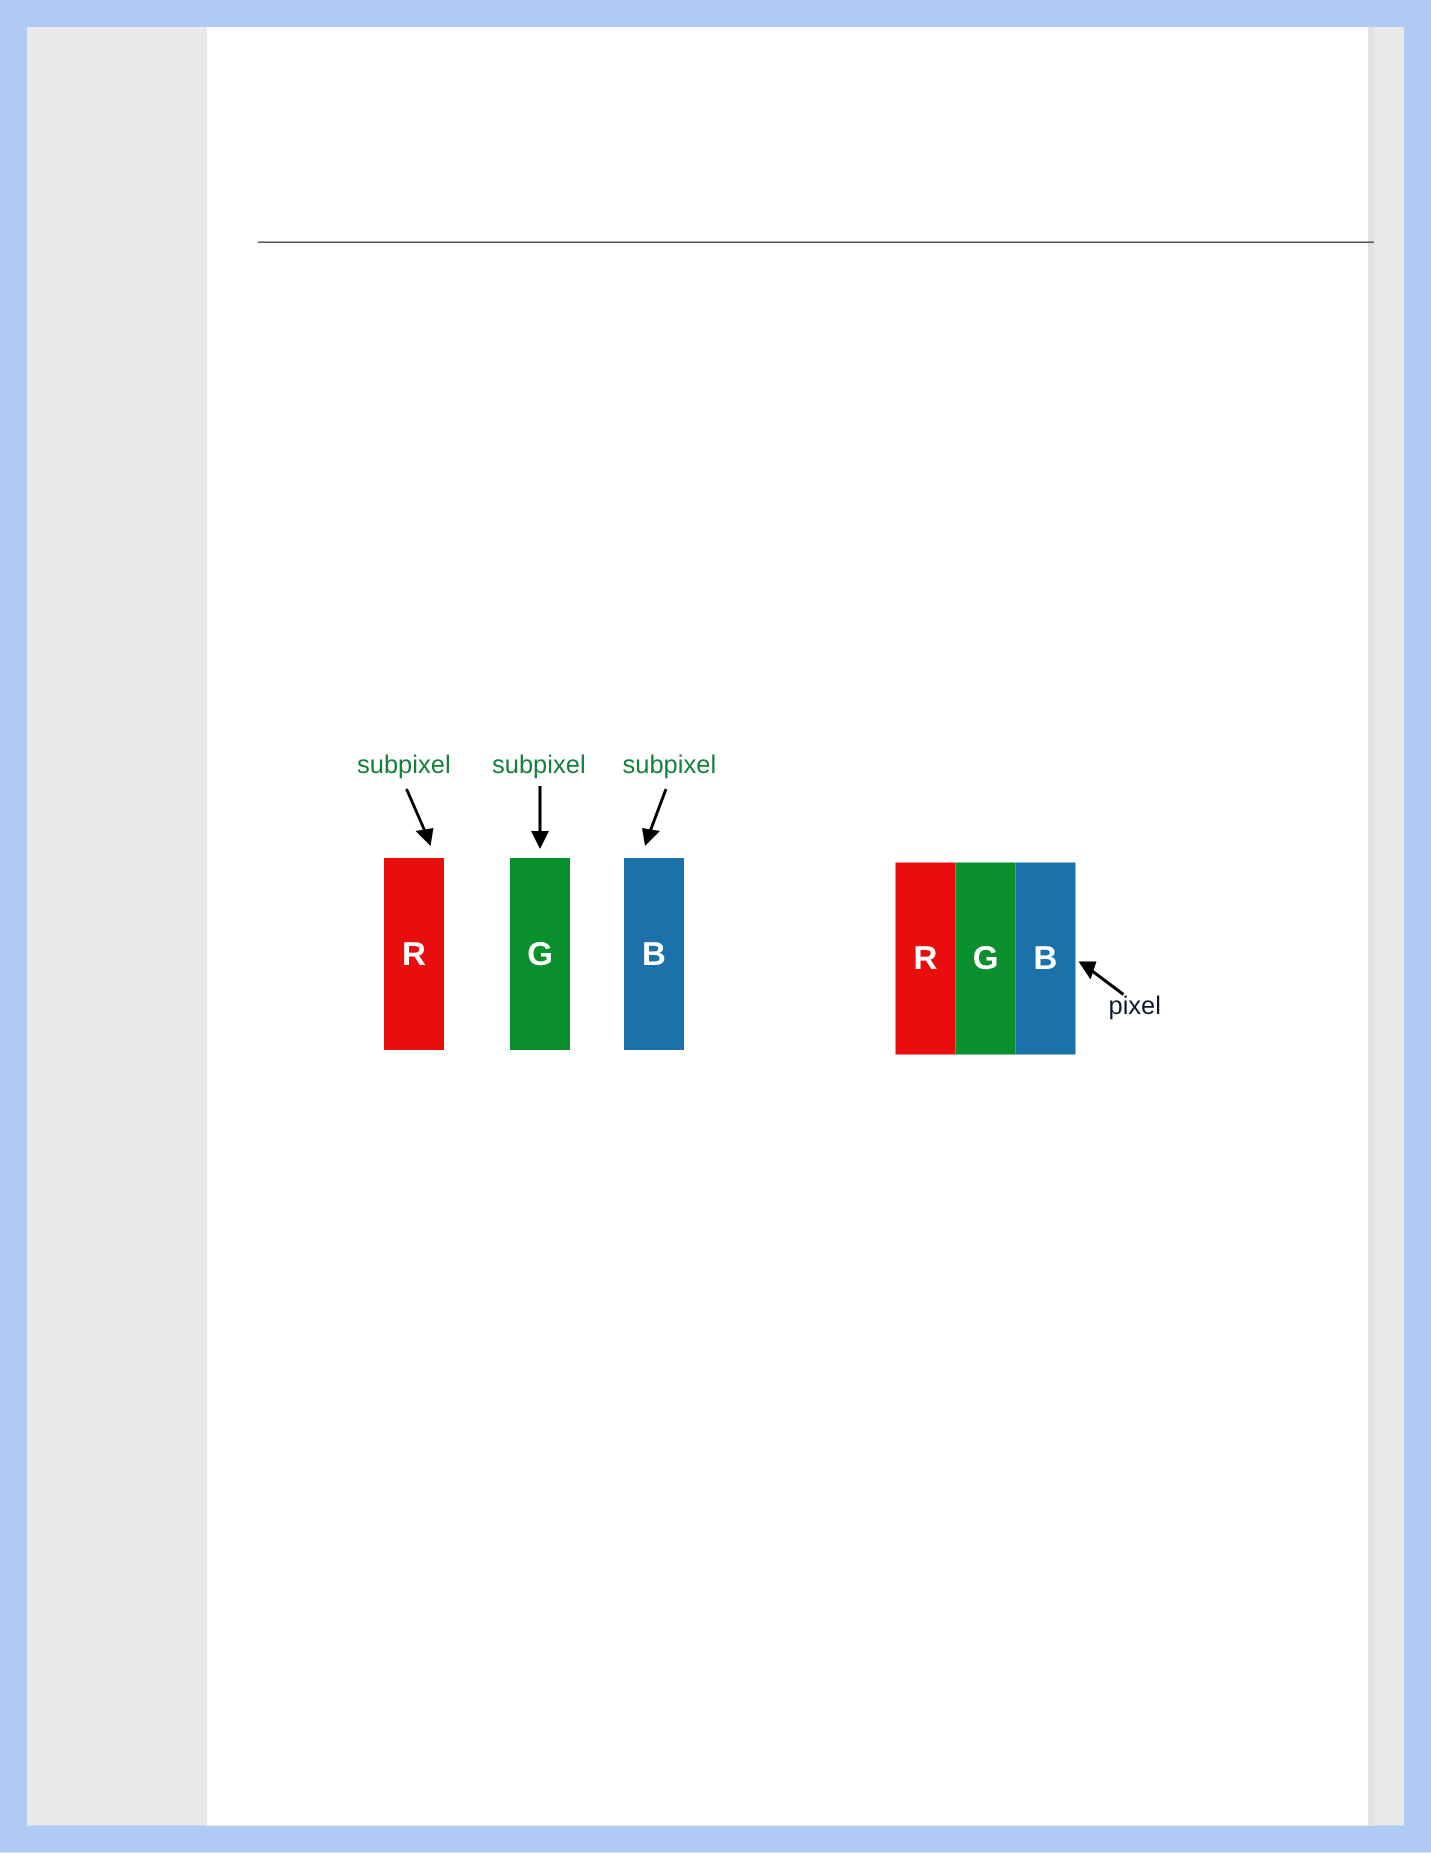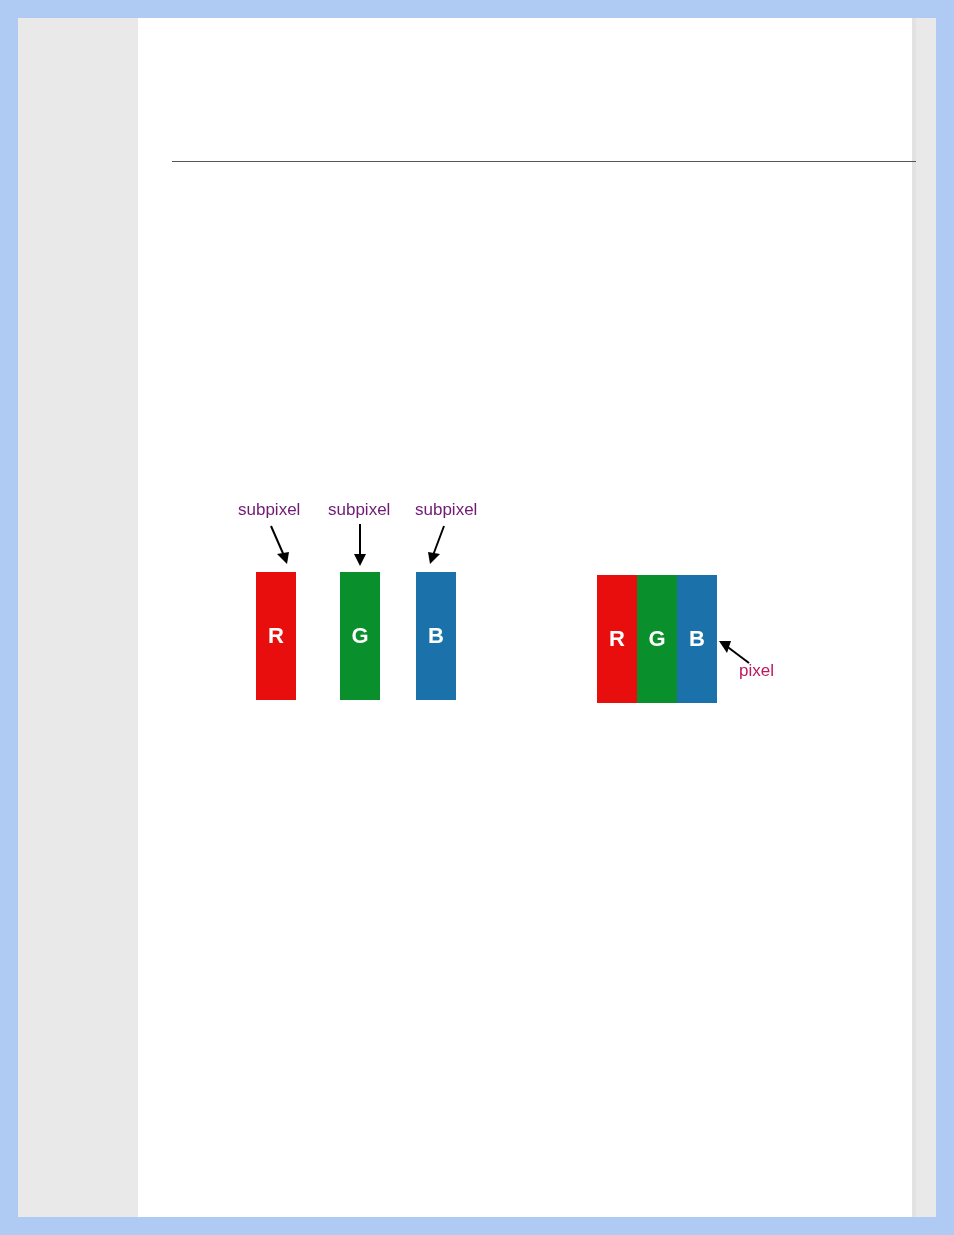--- a/index.html
+++ b/index.html
@@ -49,21 +49,21 @@
     height: 240px;
   }
   .subpixel-group {
     position: absolute;
     left: 0;
     top: 0;
   }
   .sp-label {
     position: absolute;
     font-size: 17px;
-    color: #701a75;
+    color: #15803d;
   }
   .sp-arrow {
     position: absolute;
   }
   .sp-bar {
     position: absolute;
     width: 40px;
     height: 128px;
     display: flex;
     align-items: center;
@@ -94,21 +94,21 @@
   }
   .px-bar span {
     color: #fff;
     font-weight: bold;
     font-size: 22px;
     font-family: Arial, sans-serif;
   }
   .px-label {
     position: absolute;
     font-size: 17px;
-    color: #be185d;
+    color: #0f172a;
   }
   .page-right-edge {
     position: absolute;
     right: 0;
     top: 0;
     bottom: 0;
     width: 4px;
     background: #e2e2e2;
   }
 </style>

